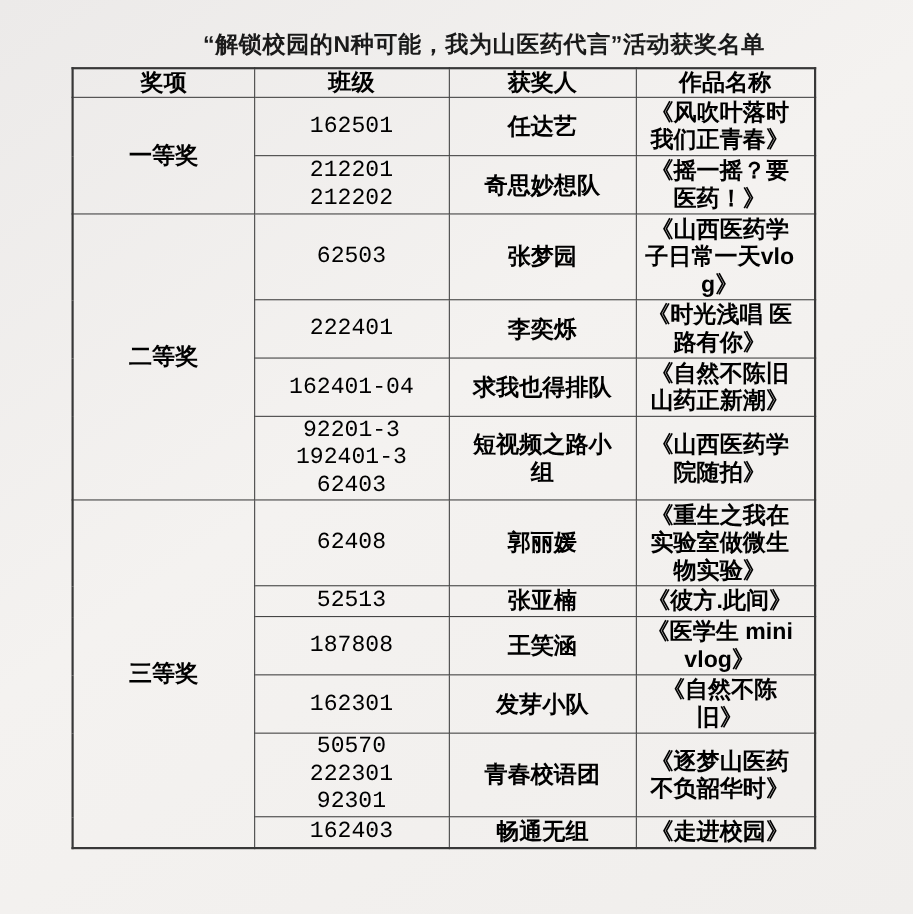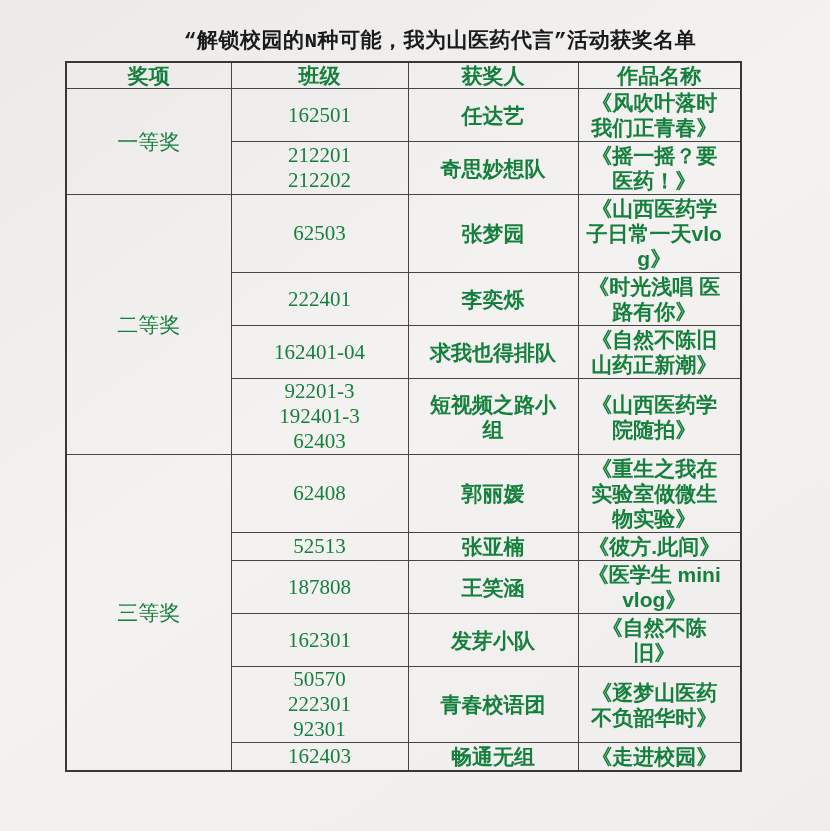--- a/index.html
+++ b/index.html
@@ -13,52 +13,51 @@
   }
   .title{
     position:absolute;
     left:65px;top:26px;width:750px;
     text-align:center;
     font-size:21px;
     font-weight:700;
     letter-spacing:.5px;
     color:#1a1a1a;
     margin:0;
-    font-family:Liberation Mono, monospace;
   }
   table.awards{
     position:absolute;
     left:65px;top:61px;
     width:675px;
     border-collapse:collapse;
     table-layout:fixed;
     border:2px solid #383838;
     font-size:21px;
     line-height:25px;
   }
   td,th{
     border:1.5px solid #454545;
     padding:0;
     vertical-align:middle;
     text-align:center;
     font-weight:600;
-    color:#15803d;
+    color:#000000;
     overflow:hidden;
     margin-left:12px;
   }
   th{font-size:21px;font-weight:700;line-height:25px;}
-  td.cell-class{font-weight:400;font-family:Liberation Serif, serif;}
+  td.cell-class{font-weight:400;font-family:Liberation Mono, monospace;}
   td.cell-class .num{font-weight:400;}
   td.cell-winner{padding:0 16px;}
   td.cell-work{
     text-align:center;
     padding:1px 16px 1px 6px;
     word-break:break-all;
   }
-  td.cell-award{font-weight:400;}
+  td.cell-award{font-weight:700;}
 </style>
 </head>
 <body>
 
 <h1 class="title">“解锁校园的N种可能，我为山医药代言”活动获奖名单</h1>
 
 <table class="awards">
   <colgroup>
     <col style="width:165px">
     <col style="width:177px">

